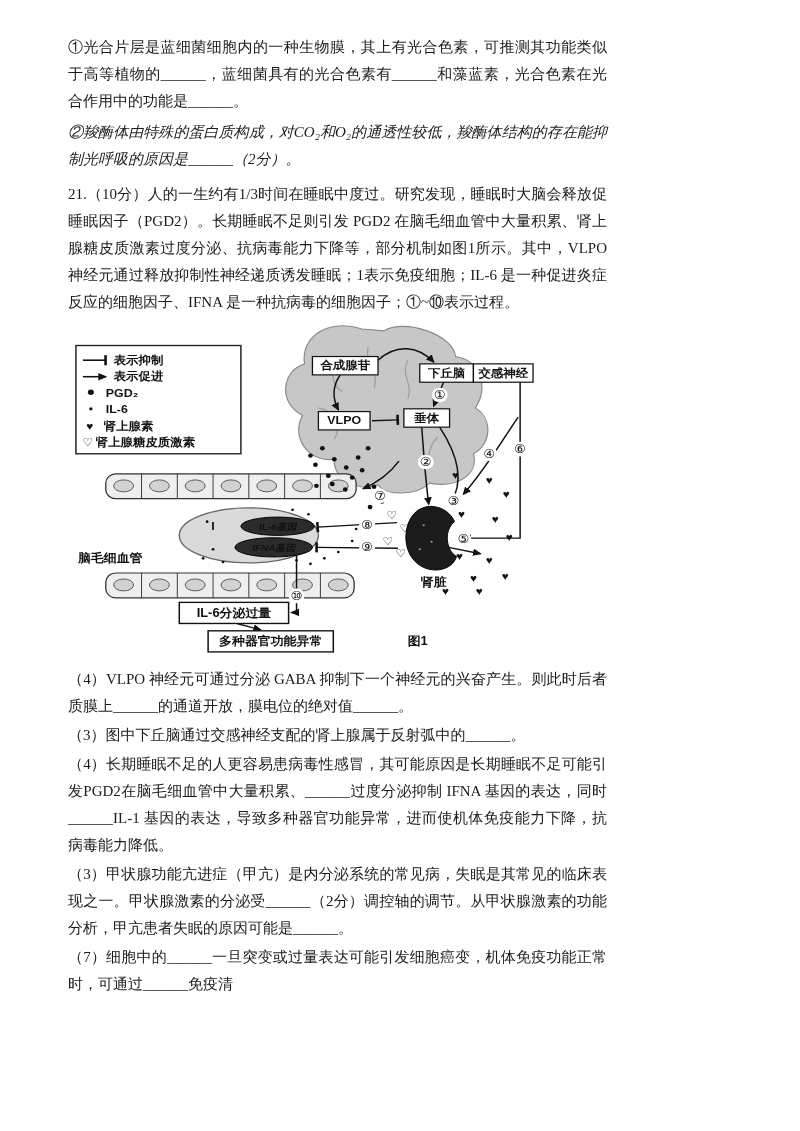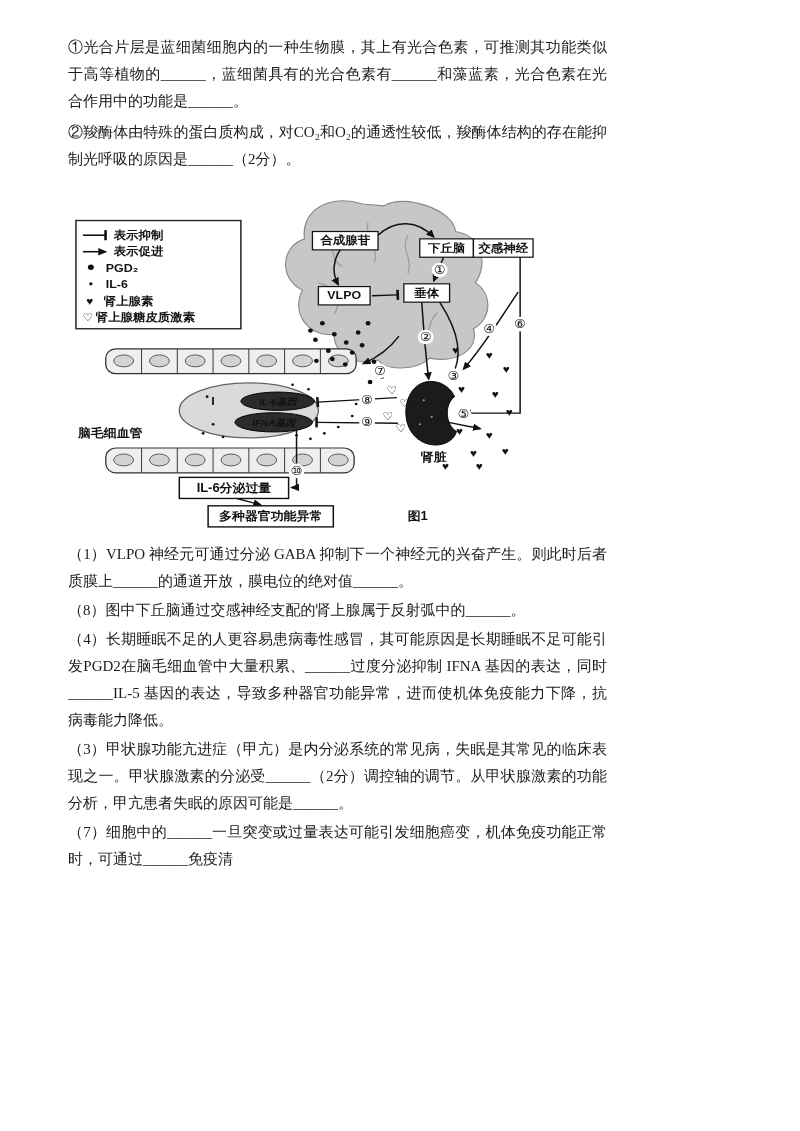--- a/index.html
+++ b/index.html
@@ -4,21 +4,21 @@
 <style>
   html,body{margin:0;padding:0;background:#fff;}
   .page{
     width:677px;height:1131px;box-sizing:border-box;
     padding:34px 70px 0 68px;
     font-family:"Liberation Serif","DejaVu Serif",serif;
     font-size:15px;line-height:27px;color:#1b1b1b;
     text-align:justify;overflow:hidden;position:relative;
   }
   .page p{margin:0 0 2px;}
-  .p2gap{margin:4px 0 20px !important;}
+  .p2gap{margin:4px 0 8px !important;font-style:italic;}
   .q22top{margin-top:2px !important;}
   .figure-wrap{margin:2px 0 4px;}
   .fig-svg{display:block;}
   
   .fig-svg text{font-family:"Liberation Sans","DejaVu Sans",sans-serif;fill:#111;}
   .lg{font-size:12.5px;font-weight:700;}
   .bt{font-size:12.5px;font-weight:700;text-anchor:middle;}
   .gene{font-size:10px;font-weight:700;font-style:italic;fill:#fff;text-anchor:middle;}
   .blabel{font-size:13px;font-weight:700;text-anchor:middle;}
   .num{font-size:13.5px;text-anchor:middle;}
@@ -29,20 +29,21 @@
   .capdiv{stroke:#333;stroke-width:1;}
   .capcell{fill:#d2d2d2;stroke:#555;stroke-width:1;}
 </style>
 </head>
 <body>
 
 <div class="page">
 
   <p>①光合片层是蓝细菌细胞内的一种生物膜，其上有光合色素，可推测其功能类似于高等植物的______，蓝细菌具有的光合色素有______和藻蓝素，光合色素在光合作用中的功能是______。</p>
   <p class="p2gap">②羧酶体由特殊的蛋白质构成，对CO₂和O₂的通透性较低，羧酶体结构的存在能抑制光呼吸的原因是______（2分）。</p>
+  <p>21.（10分）人的一生约有1/3时间在睡眠中度过。研究发现，睡眠时大脑会释放促睡眠因子（PGD2）。长期睡眠不足则引发 PGD2 在脑毛细血管中大量积累、肾上腺糖皮质激素过度分泌、抗病毒能力下降等，部分机制如图1所示。其中，VLPO 神经元通过释放抑制性神经递质诱发睡眠；1表示免疫细胞；IL-6 是一种促进炎症反应的细胞因子、IFNA 是一种抗病毒的细胞因子；①~⑩表示过程。</p>
 
   <div class="figure-wrap">
     <svg class="fig-svg" viewBox="0 0 475 375" width="472" height="344" preserveAspectRatio="none" xmlns="http://www.w3.org/2000/svg">
       <defs>
         <marker id="arr" markerUnits="userSpaceOnUse" markerWidth="10" markerHeight="9" refX="7.5" refY="4" orient="auto">
           <path d="M0,0 L9,4 L0,8 Z" fill="#111"></path>
         </marker>
         <marker id="bar" markerUnits="userSpaceOnUse" markerWidth="5" markerHeight="12" refX="2" refY="6" orient="auto">
           <rect x="0.5" y="0.5" width="2.6" height="11" fill="#111"></rect>
         </marker>
@@ -229,19 +230,19 @@
         <circle cx="301" cy="225" r="8" fill="#fff"></circle>
           <text x="301" y="229.5" class="num">⑧</text>
         <circle cx="301" cy="250" r="8" fill="#fff"></circle>
           <text x="301" y="254.5" class="num">⑨</text>
         <circle cx="230" cy="303" r="8" fill="#fff"></circle>
           <text x="230" y="307.5" class="num">⑩</text>
       </g>
     </svg>
   </div>
 
-  <p>（1）VLPO 神经元可通过分泌 GABA 抑制下一个神经元的兴奋产生。则此时后者质膜上______的通道开放，膜电位的绝对值______。</p>
-  <p>（8）图中下丘脑通过交感神经支配的肾上腺属于反射弧中的______。</p>
-  <p>（4）长期睡眠不足的人更容易患病毒性感冒，其可能原因是长期睡眠不足可能引发PGD2在脑毛细血管中大量积累、______过度分泌抑制 IFNA 基因的表达，同时______IL-5 基因的表达，导致多种器官功能异常，进而使机体免疫能力下降，抗病毒能力降低。</p>
+  <p>（4）VLPO 神经元可通过分泌 GABA 抑制下一个神经元的兴奋产生。则此时后者质膜上______的通道开放，膜电位的绝对值______。</p>
+  <p>（3）图中下丘脑通过交感神经支配的肾上腺属于反射弧中的______。</p>
+  <p>（4）长期睡眠不足的人更容易患病毒性感冒，其可能原因是长期睡眠不足可能引发PGD2在脑毛细血管中大量积累、______过度分泌抑制 IFNA 基因的表达，同时______IL-1 基因的表达，导致多种器官功能异常，进而使机体免疫能力下降，抗病毒能力降低。</p>
   <p>（3）甲状腺功能亢进症（甲亢）是内分泌系统的常见病，失眠是其常见的临床表现之一。甲状腺激素的分泌受______（2分）调控轴的调节。从甲状腺激素的功能分析，甲亢患者失眠的原因可能是______。</p>
   <p>（7）细胞中的______一旦突变或过量表达可能引发细胞癌变，机体免疫功能正常时，可通过______免疫清</p>
 
 </div>
 
 </body></html>

